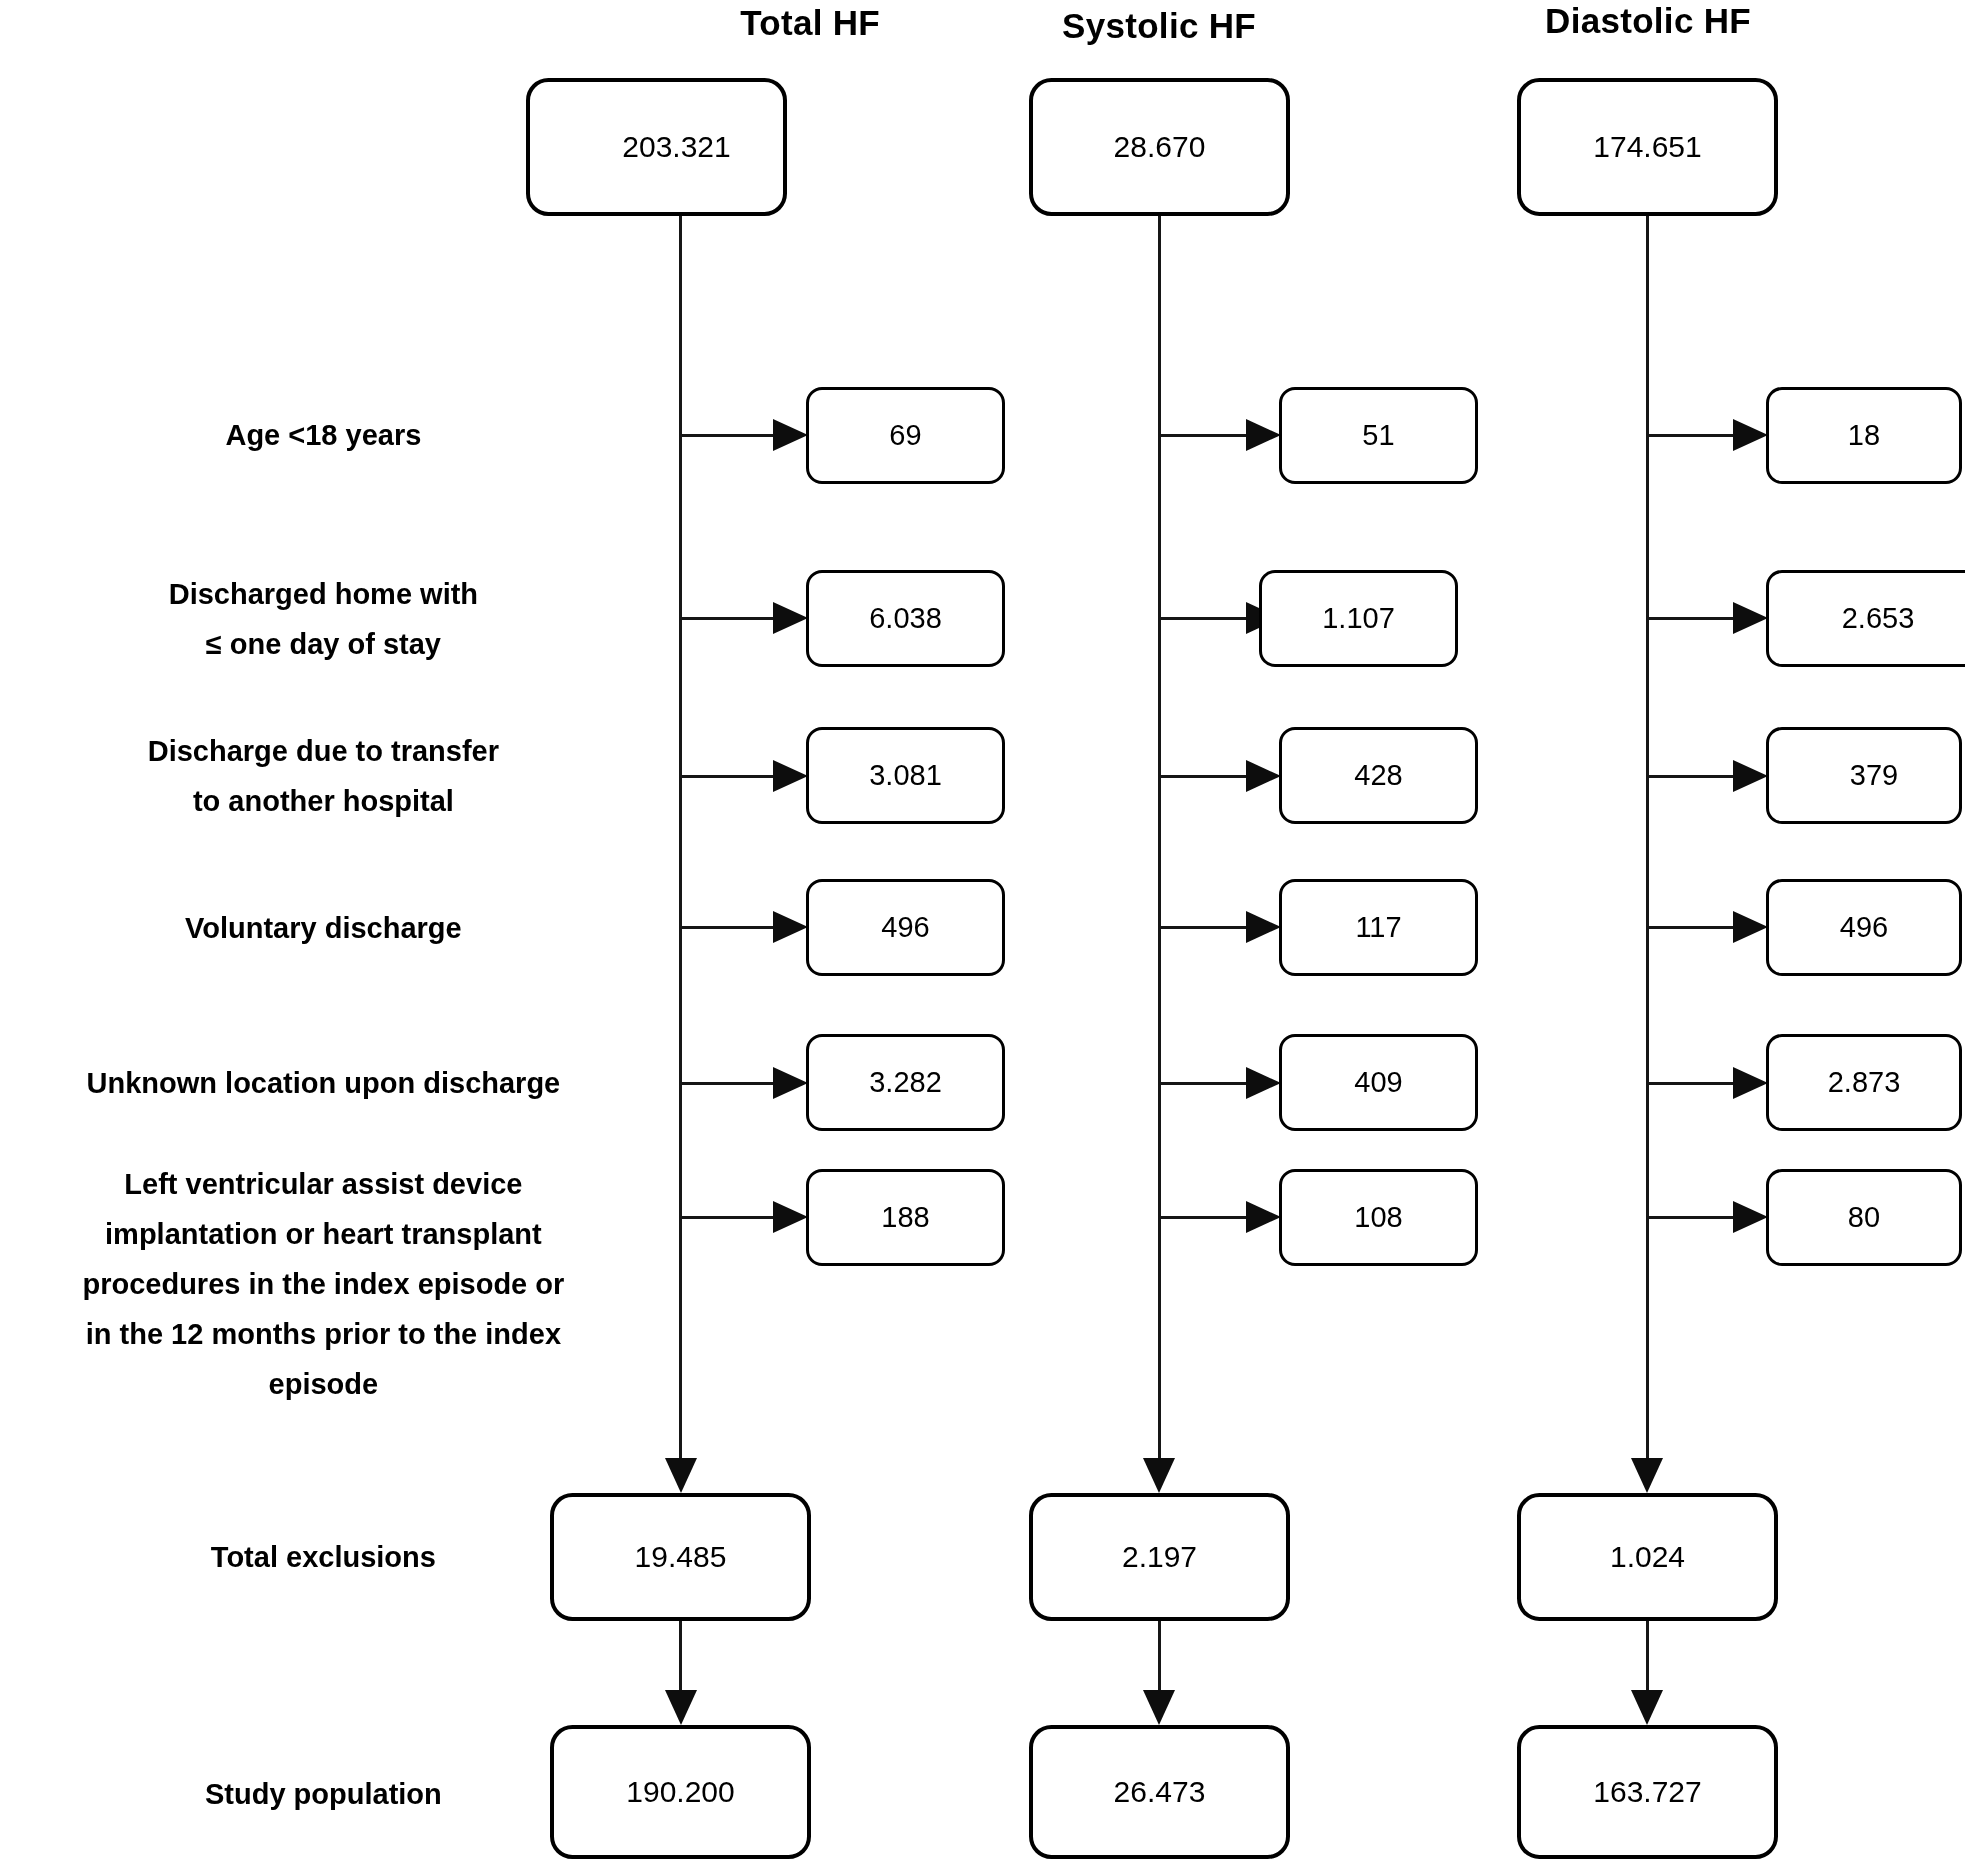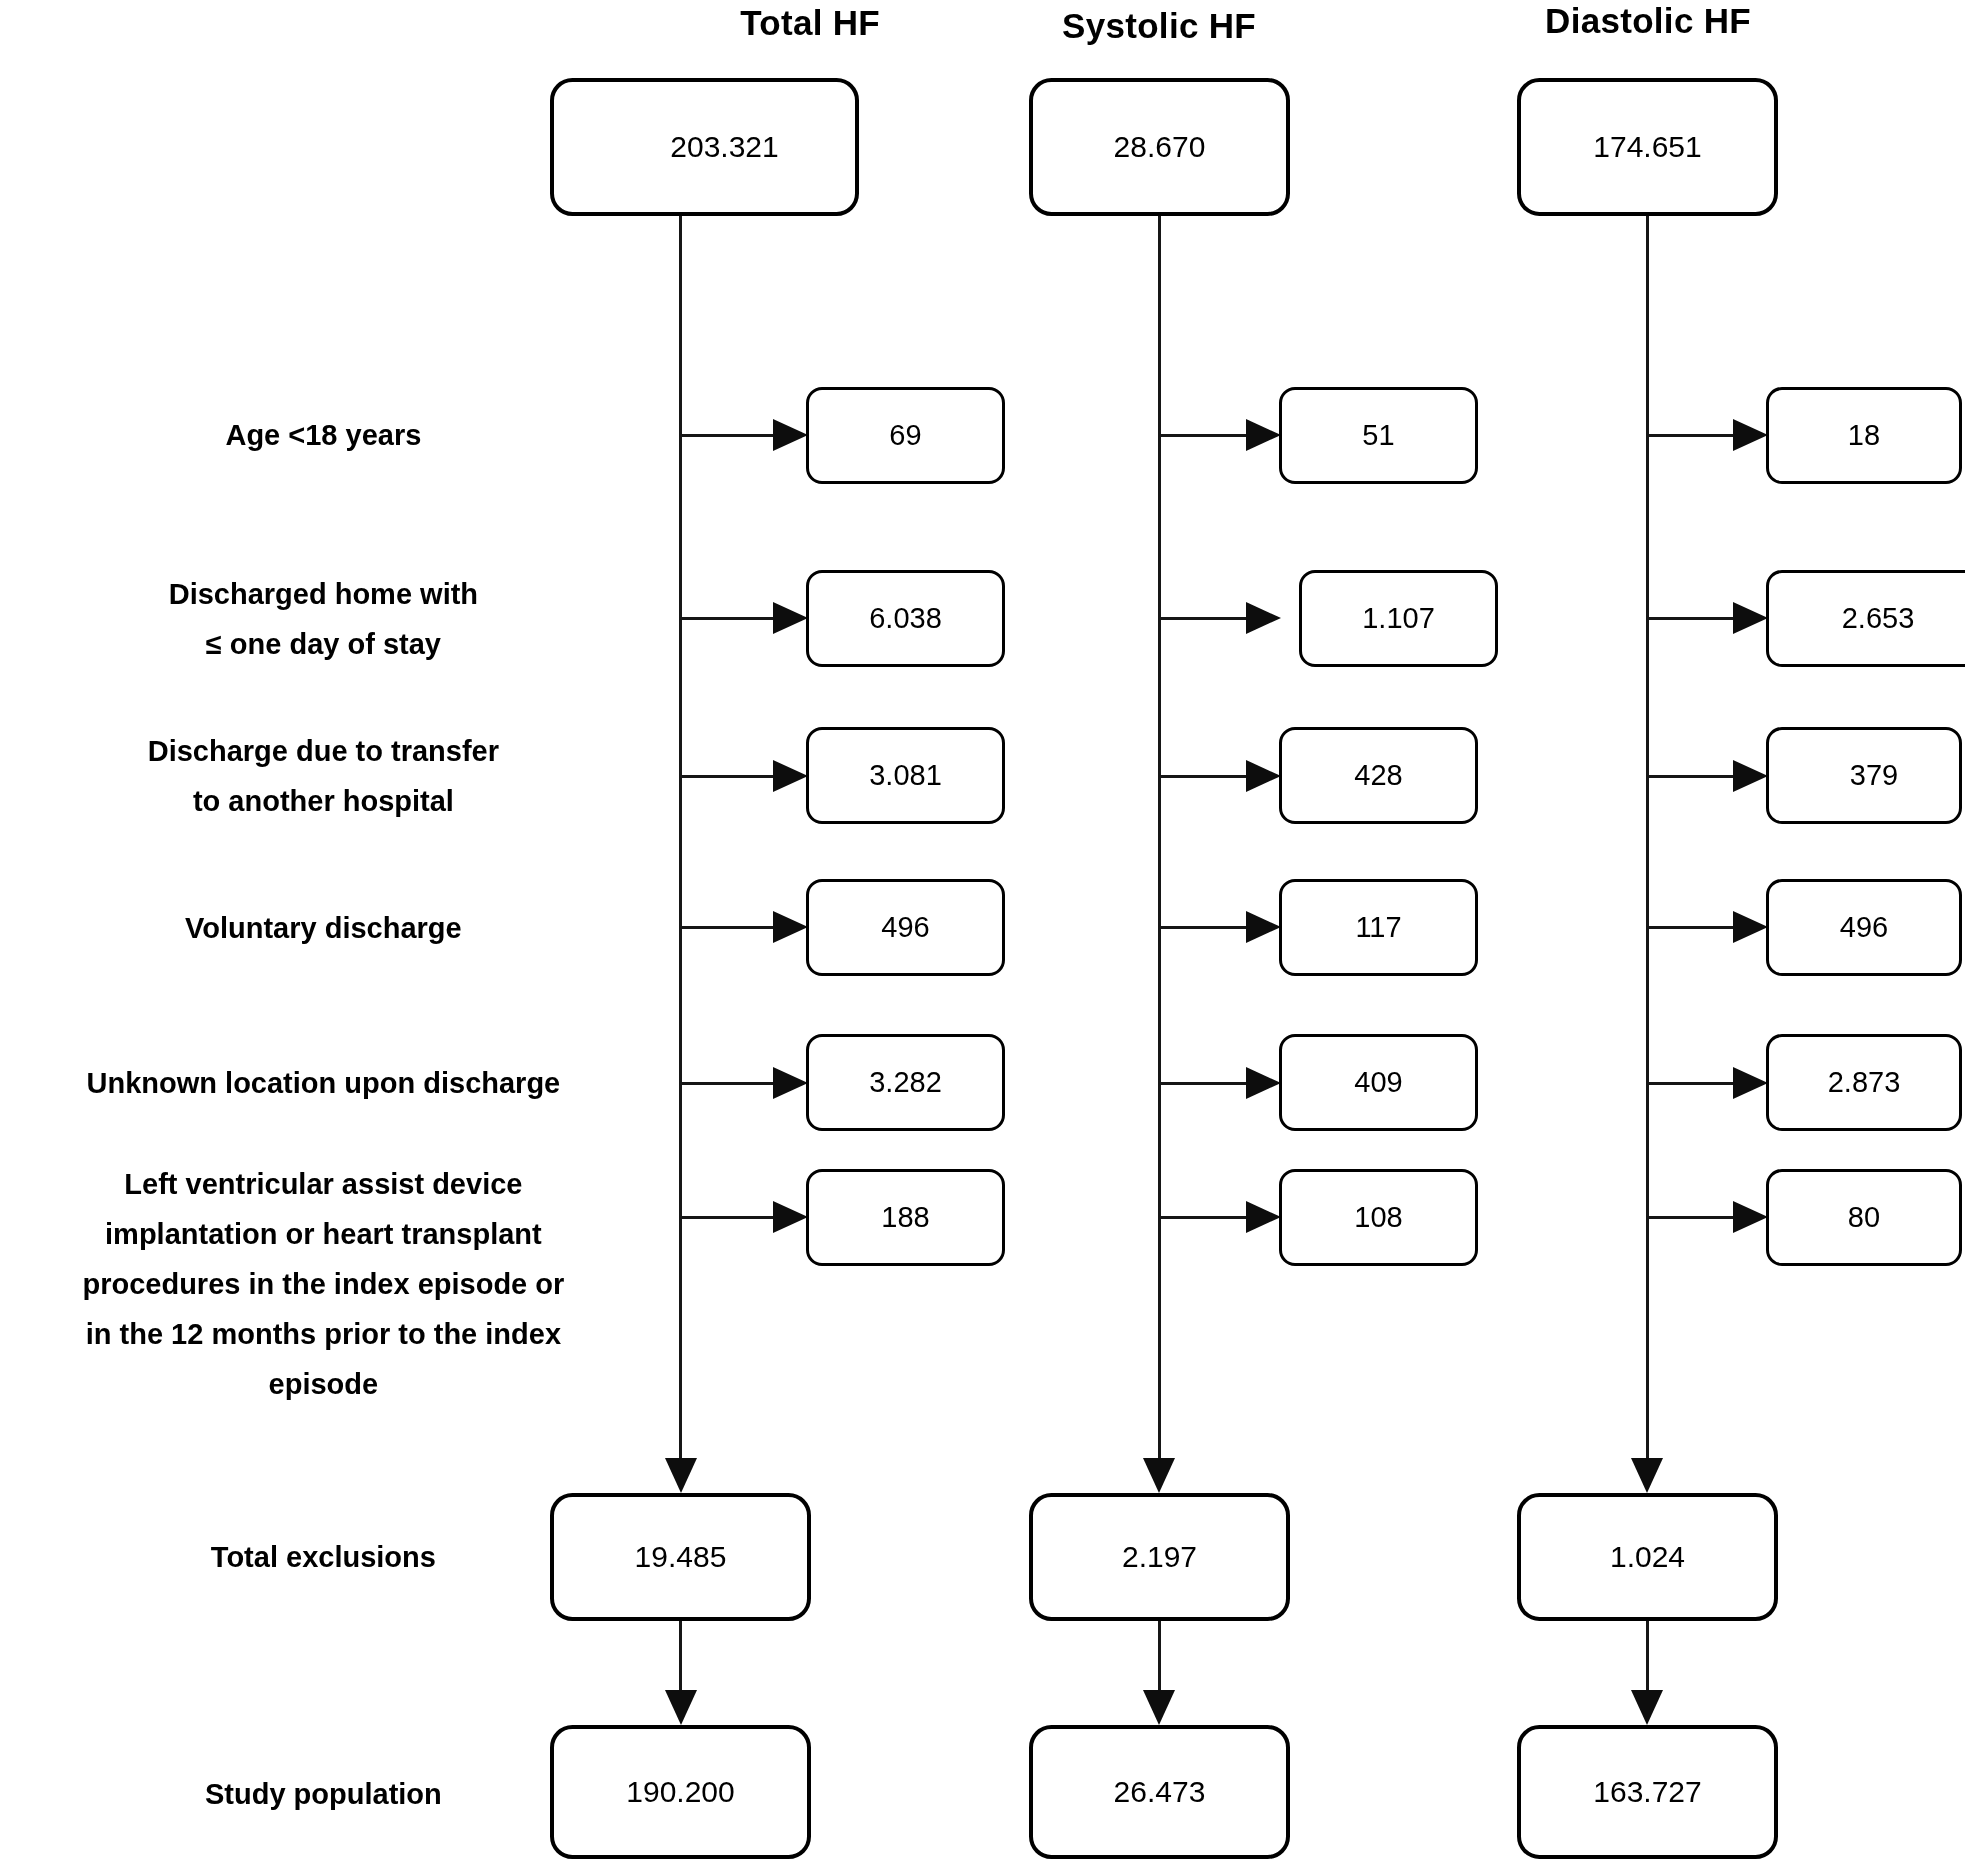--- a/index.html
+++ b/index.html
@@ -45,21 +45,21 @@
   <div class="hdr" style="left:1449px; top:1.2px;">Diastolic HF</div>
 
   <div class="vline" style="left:679px; top:216px; height:1248px;"></div>
   <div class="vline" style="left:1158px; top:216px; height:1248px;"></div>
   <div class="vline" style="left:1646px; top:216px; height:1248px;"></div>
 
   <div class="head-down" style="left:665px; top:1458px;"></div>
   <div class="head-down" style="left:1143px; top:1458px;"></div>
   <div class="head-down" style="left:1631px; top:1458px;"></div>
 
-  <div class="box" style="left:550px;  top:78px; width:309px; height:138px;padding-left:40px;">203.321</div>
+  <div class="box" style="left:526px;  top:78px; width:261px; height:138px;padding-left:40px;">203.321</div>
   <div class="box" style="left:1029px; top:78px; width:261px; height:138px;">28.670</div>
   <div class="box" style="left:1517px; top:78px; width:261px; height:138px;">174.651</div>
 
   <div class="rowlabel" style="top:410px;">Age &lt;18 years</div>
   <div class="rowlabel" style="top:569px;">Discharged home with
 ≤ one day of stay</div>
   <div class="rowlabel" style="top:726px;">Discharge due to transfer
 to another hospital</div>
   <div class="rowlabel" style="top:903px;">Voluntary discharge</div>
   <div class="rowlabel" style="top:1058px;">Unknown location upon discharge</div>
@@ -77,21 +77,21 @@
   <div class="box small" style="left:1279px; top:387px; width:199px; height:97px;">51</div>
   <div class="hshaft" style="left:1649px; top:434px; width:86px;"></div>
   <div class="head-right" style="left:1733px; top:419px;"></div>
   <div class="box small" style="left:1766px; top:387px; width:196px; height:97px;">18</div>
 
   <div class="hshaft" style="left:682px; top:617px; width:93px;"></div>
   <div class="head-right" style="left:773px; top:602px;"></div>
   <div class="box small" style="left:806px; top:570px; width:199px; height:97px;">6.038</div>
   <div class="hshaft" style="left:1161px; top:617px; width:92px;"></div>
   <div class="head-right" style="left:1246px; top:602px;"></div>
-  <div class="box small" style="left:1299px; top:570px; width:199px; height:97px;">1.107</div>
+  <div class="box small" style="left:1259px; top:570px; width:199px; height:97px;">1.107</div>
   <div class="hshaft" style="left:1649px; top:617px; width:86px;"></div>
   <div class="head-right" style="left:1733px; top:602px;"></div>
   <div class="box small" style="left:1766px; top:570px; width:224px; height:97px;">2.653</div>
 
   <div class="hshaft" style="left:682px; top:775px; width:93px;"></div>
   <div class="head-right" style="left:773px; top:760px;"></div>
   <div class="box small" style="left:806px; top:727px; width:199px; height:97px;">3.081</div>
   <div class="hshaft" style="left:1161px; top:775px; width:92px;"></div>
   <div class="head-right" style="left:1246px; top:760px;"></div>
   <div class="box small" style="left:1279px; top:727px; width:199px; height:97px;">428</div>

